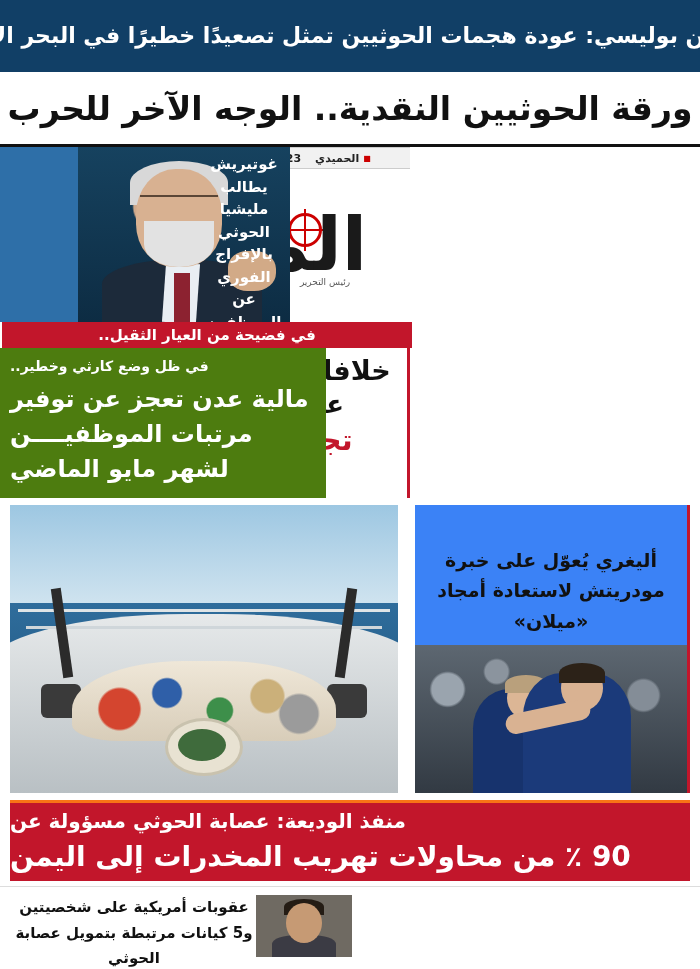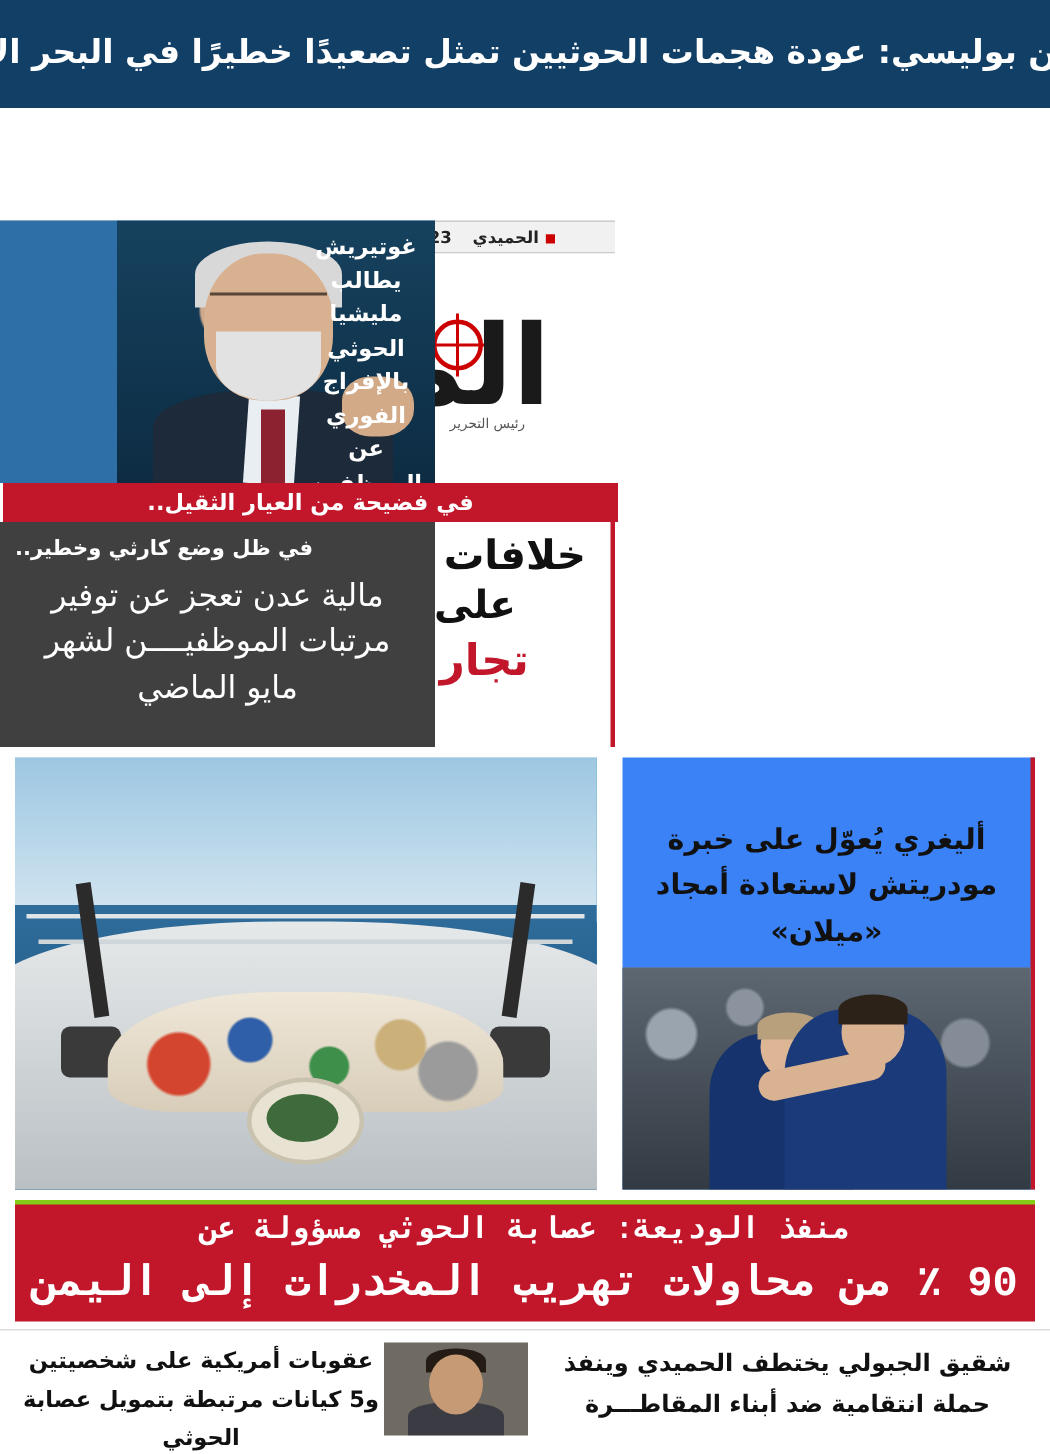--- a/index.html
+++ b/index.html
@@ -276,38 +276,39 @@
     align-items: center;
     justify-content: center;
   }
 
   
   .black-box {
     position: absolute;
     top: 348px; left: 0;
     width: 290px;
     height: 150px;
-    background: #404040;
+    background: #4d7c0f;
     color: #ffffff;
+    padding-left: 36px;
   }
   .black-box .kicker {
     position: absolute;
     top: 10px; right: 10px; left: 10px;
     font-size: 14px;
     font-weight: bold;
     text-align: left;
     color: #ffffff;
   }
   .black-box .body {
     position: absolute;
     top: 34px; right: 10px; left: 10px;
-    font-size: 21px;
-    font-weight: normal;
+    font-size: 24px;
+    font-weight: bold;
     line-height: 1.45;
-    text-align: center;
+    text-align: left;
   }
 
   
   .khilafat {
     position: absolute;
     top: 348px; right: 290px;
     width: 410px;
     height: 150px;
     background: #ffffff;
     padding: 6px 10px 0 10px;
@@ -518,25 +519,24 @@
   
   .red-wide {
     position: absolute;
     top: 800px; left: 10px;
     width: 680px;
     height: 78px;
     background: #c2162b;
     color: #ffffff;
     display: flex;
     flex-direction: column;
-    align-items: center;
+    align-items: flex-end;
     justify-content: center;
     text-align: center;
-    border-top: 3px solid #84cc16;
-    font-family: Liberation Mono, monospace;
+    border-top: 3px solid #f97316;
   }
   .red-wide .l1 { font-size: 20px; font-weight: bold; line-height: 1.5; }
   .red-wide .l2 { font-size: 28px; font-weight: bold; line-height: 1.5; }
 
   
   .bottom {
     position: absolute;
     top: 886px; left: 0;
     width: 700px;
     height: 83px;
@@ -594,20 +594,23 @@
 </style>
 </head>
 <body>
 
 <div class="page">
 
   <div class="top-banner">
     <div class="txt">فورين بوليسي: عودة هجمات الحوثيين تمثل تصعيدًا خطيرًا في البحر الأحمر</div>
   </div>
 
+  <div class="main-headline">
+    <div class="txt">ورقة الحوثيين النقدية.. الوجه الآخر للحرب</div>
+  </div>
 
   <div class="masthead">
     <div class="date-bar">
       <span class="sq">الحميدي</span>
       <span>23 يوليو 2025م</span>
       <span class="sq">العدد 649</span>
       <span class="sq">السنة الرابعة</span>
     </div>
 
     <div class="logo-zone">
@@ -684,21 +687,20 @@
       <div class="sp-arm"></div>
     </div>
   </div>
 
   <div class="red-wide">
     <div class="l1">منفذ الوديعة: عصابة الحوثي مسؤولة عن</div>
     <div class="l2">90 ٪ من محاولات تهريب المخدرات إلى اليمن</div>
   </div>
 
   <div class="bottom">
-    <div class="right-item">شقيق الجبولي يختطف الحميدي وينفذ حملة انتقامية ضد أبناء المقاطـــرة</div>
     <div class="mid-photo">
       <div class="mp-body"></div>
       <div class="mp-hair"></div>
       <div class="mp-head"></div>
     </div>
     <div class="left-item">عقوبات أمريكية على شخصيتين و5 كيانات مرتبطة بتمويل عصابة الحوثي</div>
   </div>
 
 </div>
 

